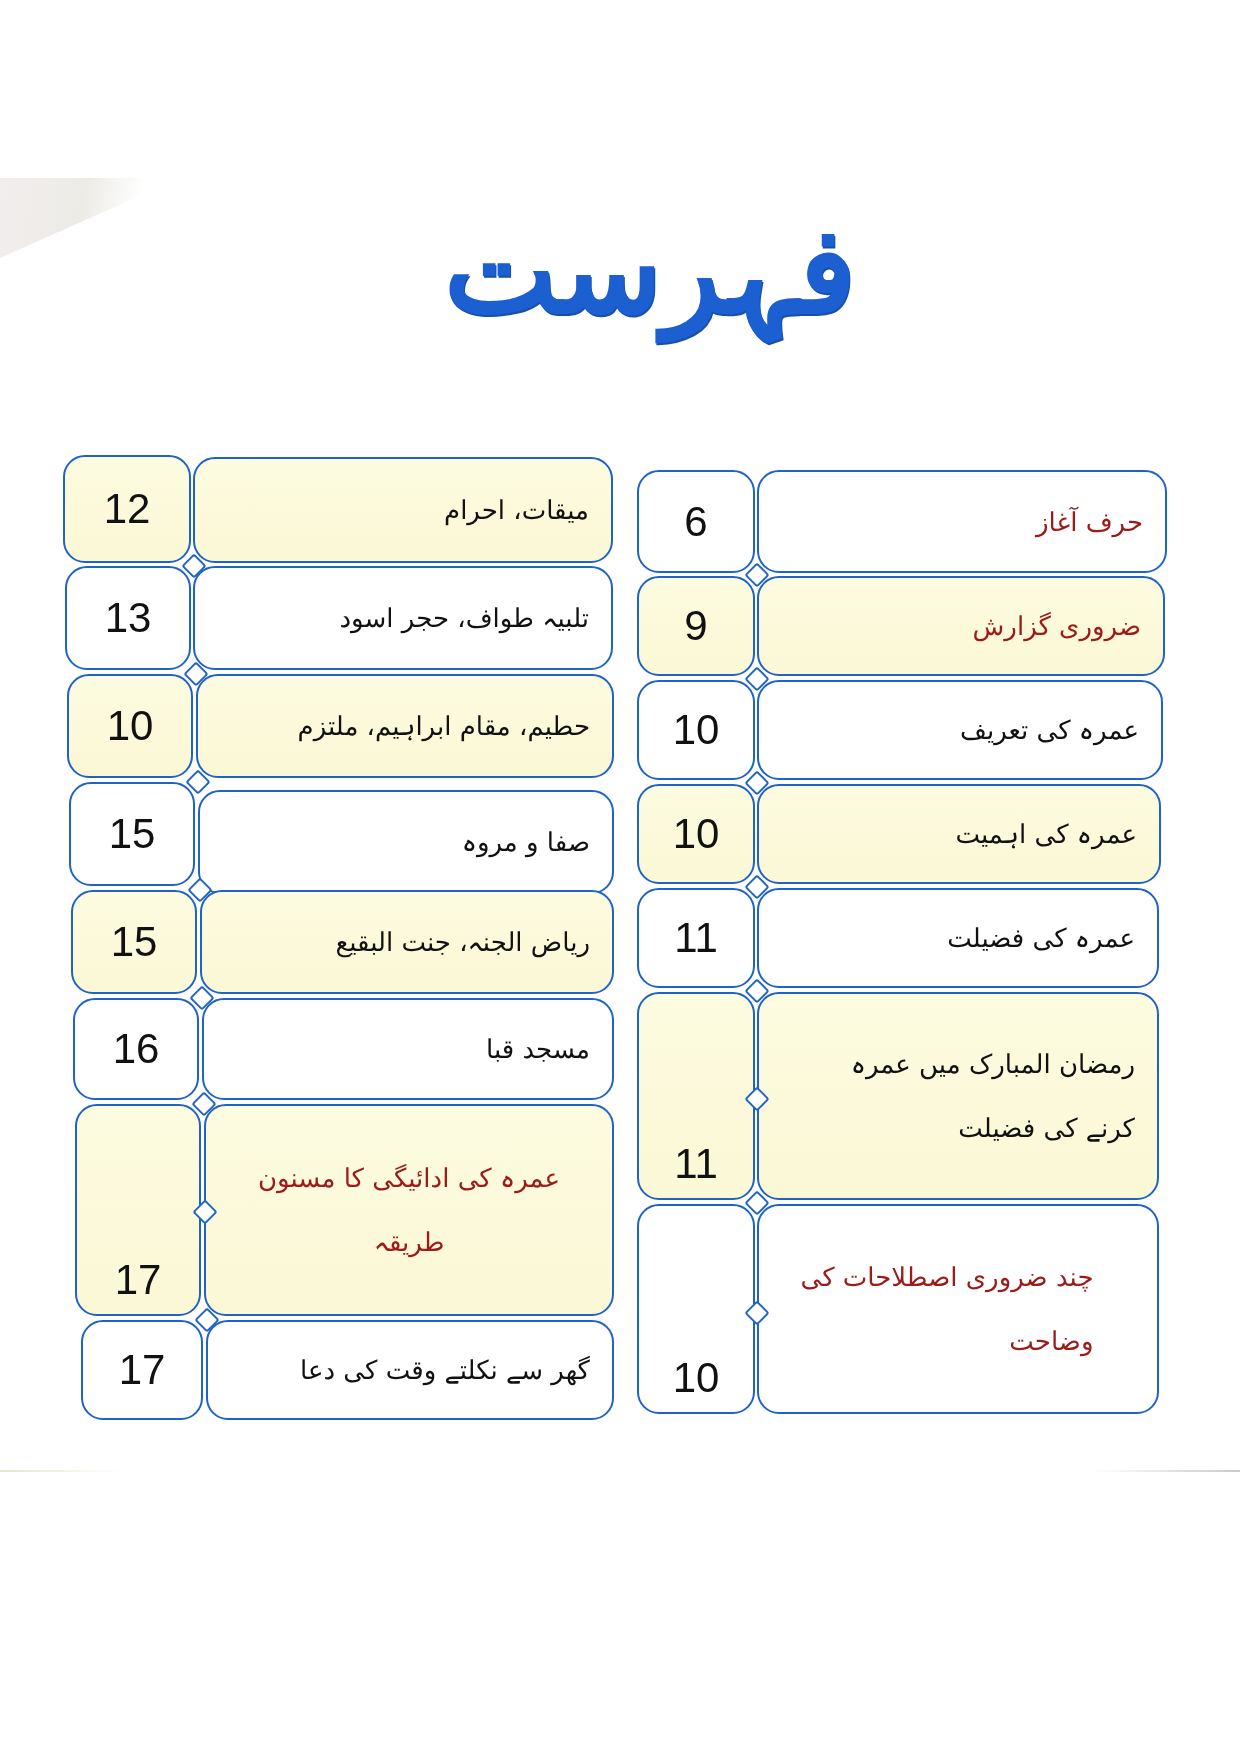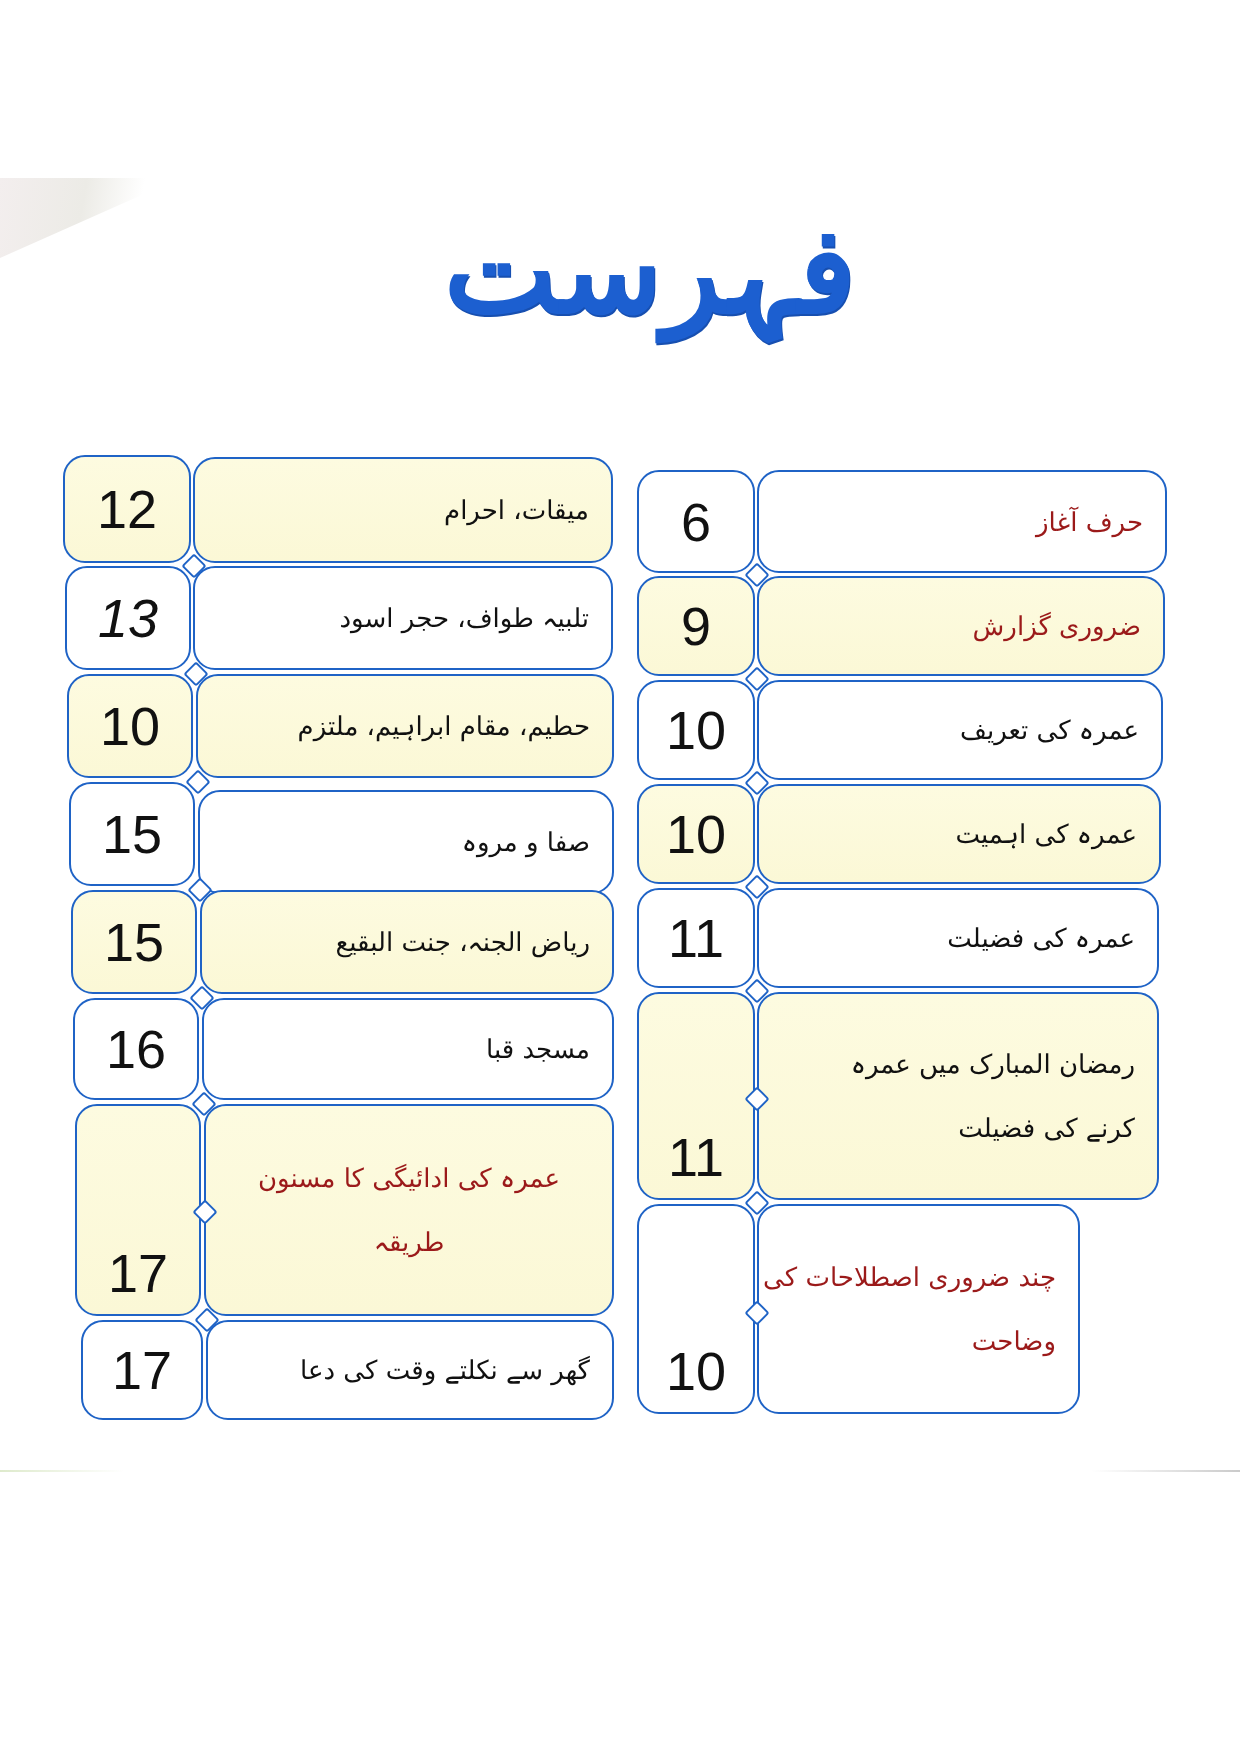--- a/index.html
+++ b/index.html
@@ -26,21 +26,21 @@
   }
   .cell {
     position: absolute; box-sizing: border-box;
     border: 2.5px solid #1f63c6; border-radius: 22px;
     background: #ffffff;
     display: flex; align-items: center;
   }
   .cell.yellow { background: linear-gradient(180deg, #fdfbe0 0%, #fbf8d6 100%); }
   .num {
     justify-content: center;
-    font-family: "Liberation Sans", sans-serif; font-size: 54px; color: #111;
+    font-family: "Liberation Sans", sans-serif; font-size: 42px; color: #111;
   }
   .num.bottom { align-items: flex-end; padding-bottom: 10px; }
   .topic {
     justify-content: flex-start; direction: rtl;
     padding-right: 22px;
     font-family: "DejaVu Serif", serif; font-size: 26px; color: #111;
   }
   .topic.red { color: #9b1a1a; }
   .topic.center { justify-content: center; padding-right: 0; }
   .topic .lines { display: flex; flex-direction: column; line-height: 64px; }
@@ -86,37 +86,37 @@
   <div class="cell num" style="left:637px;top:888px;width:118px;height:100px;">11</div>
 
   <div class="cell topic yellow" style="left:757px;top:992px;width:402px;height:208px;">
     <div class="lines">
       <span>رمضان المبارک میں عمرہ</span>
       <span>کرنے کی فضیلت</span>
     </div>
   </div>
   <div class="cell num yellow bottom" style="left:637px;top:992px;width:118px;height:208px;">11</div>
 
-  <div class="cell topic red" style="left:757px;top:1204px;width:323px;height:210px;">
+  <div class="cell topic red" style="left:757px;top:1204px;width:402px;height:210px;justify-content:center;">
     <div class="lines">
       <span>چند ضروری اصطلاحات کی</span>
       <span>وضاحت</span>
     </div>
   </div>
   <div class="cell num bottom" style="left:637px;top:1204px;width:118px;height:210px;">10</div>
 </div>
 
 <div>
 
   <div class="cell num yellow" style="left:63px;top:455px;width:128px;height:108px;">12</div>
   <div class="cell topic yellow" style="left:193px;top:457px;width:420px;height:106px;">
       <span>میقات، احرام</span>
     </div>
 
-  <div class="cell num" style="left:65px;top:566px;width:126px;height:104px;font-style:italic;">13</div>
+  <div class="cell num" style="left:65px;top:566px;width:126px;height:104px;">13</div>
   <div class="cell topic" style="left:193px;top:566px;width:420px;height:104px;">
       <span>تلبیہ طواف، حجر اسود</span>
     </div>
 
   <div class="cell num yellow" style="left:67px;top:674px;width:126px;height:104px;">10</div>
   <div class="cell topic yellow" style="left:196px;top:674px;width:418px;height:104px;">
       <span>حطیم، مقام ابراہیم، ملتزم</span>
     </div>
 
   <div class="cell num" style="left:69px;top:782px;width:126px;height:104px;">15</div>

